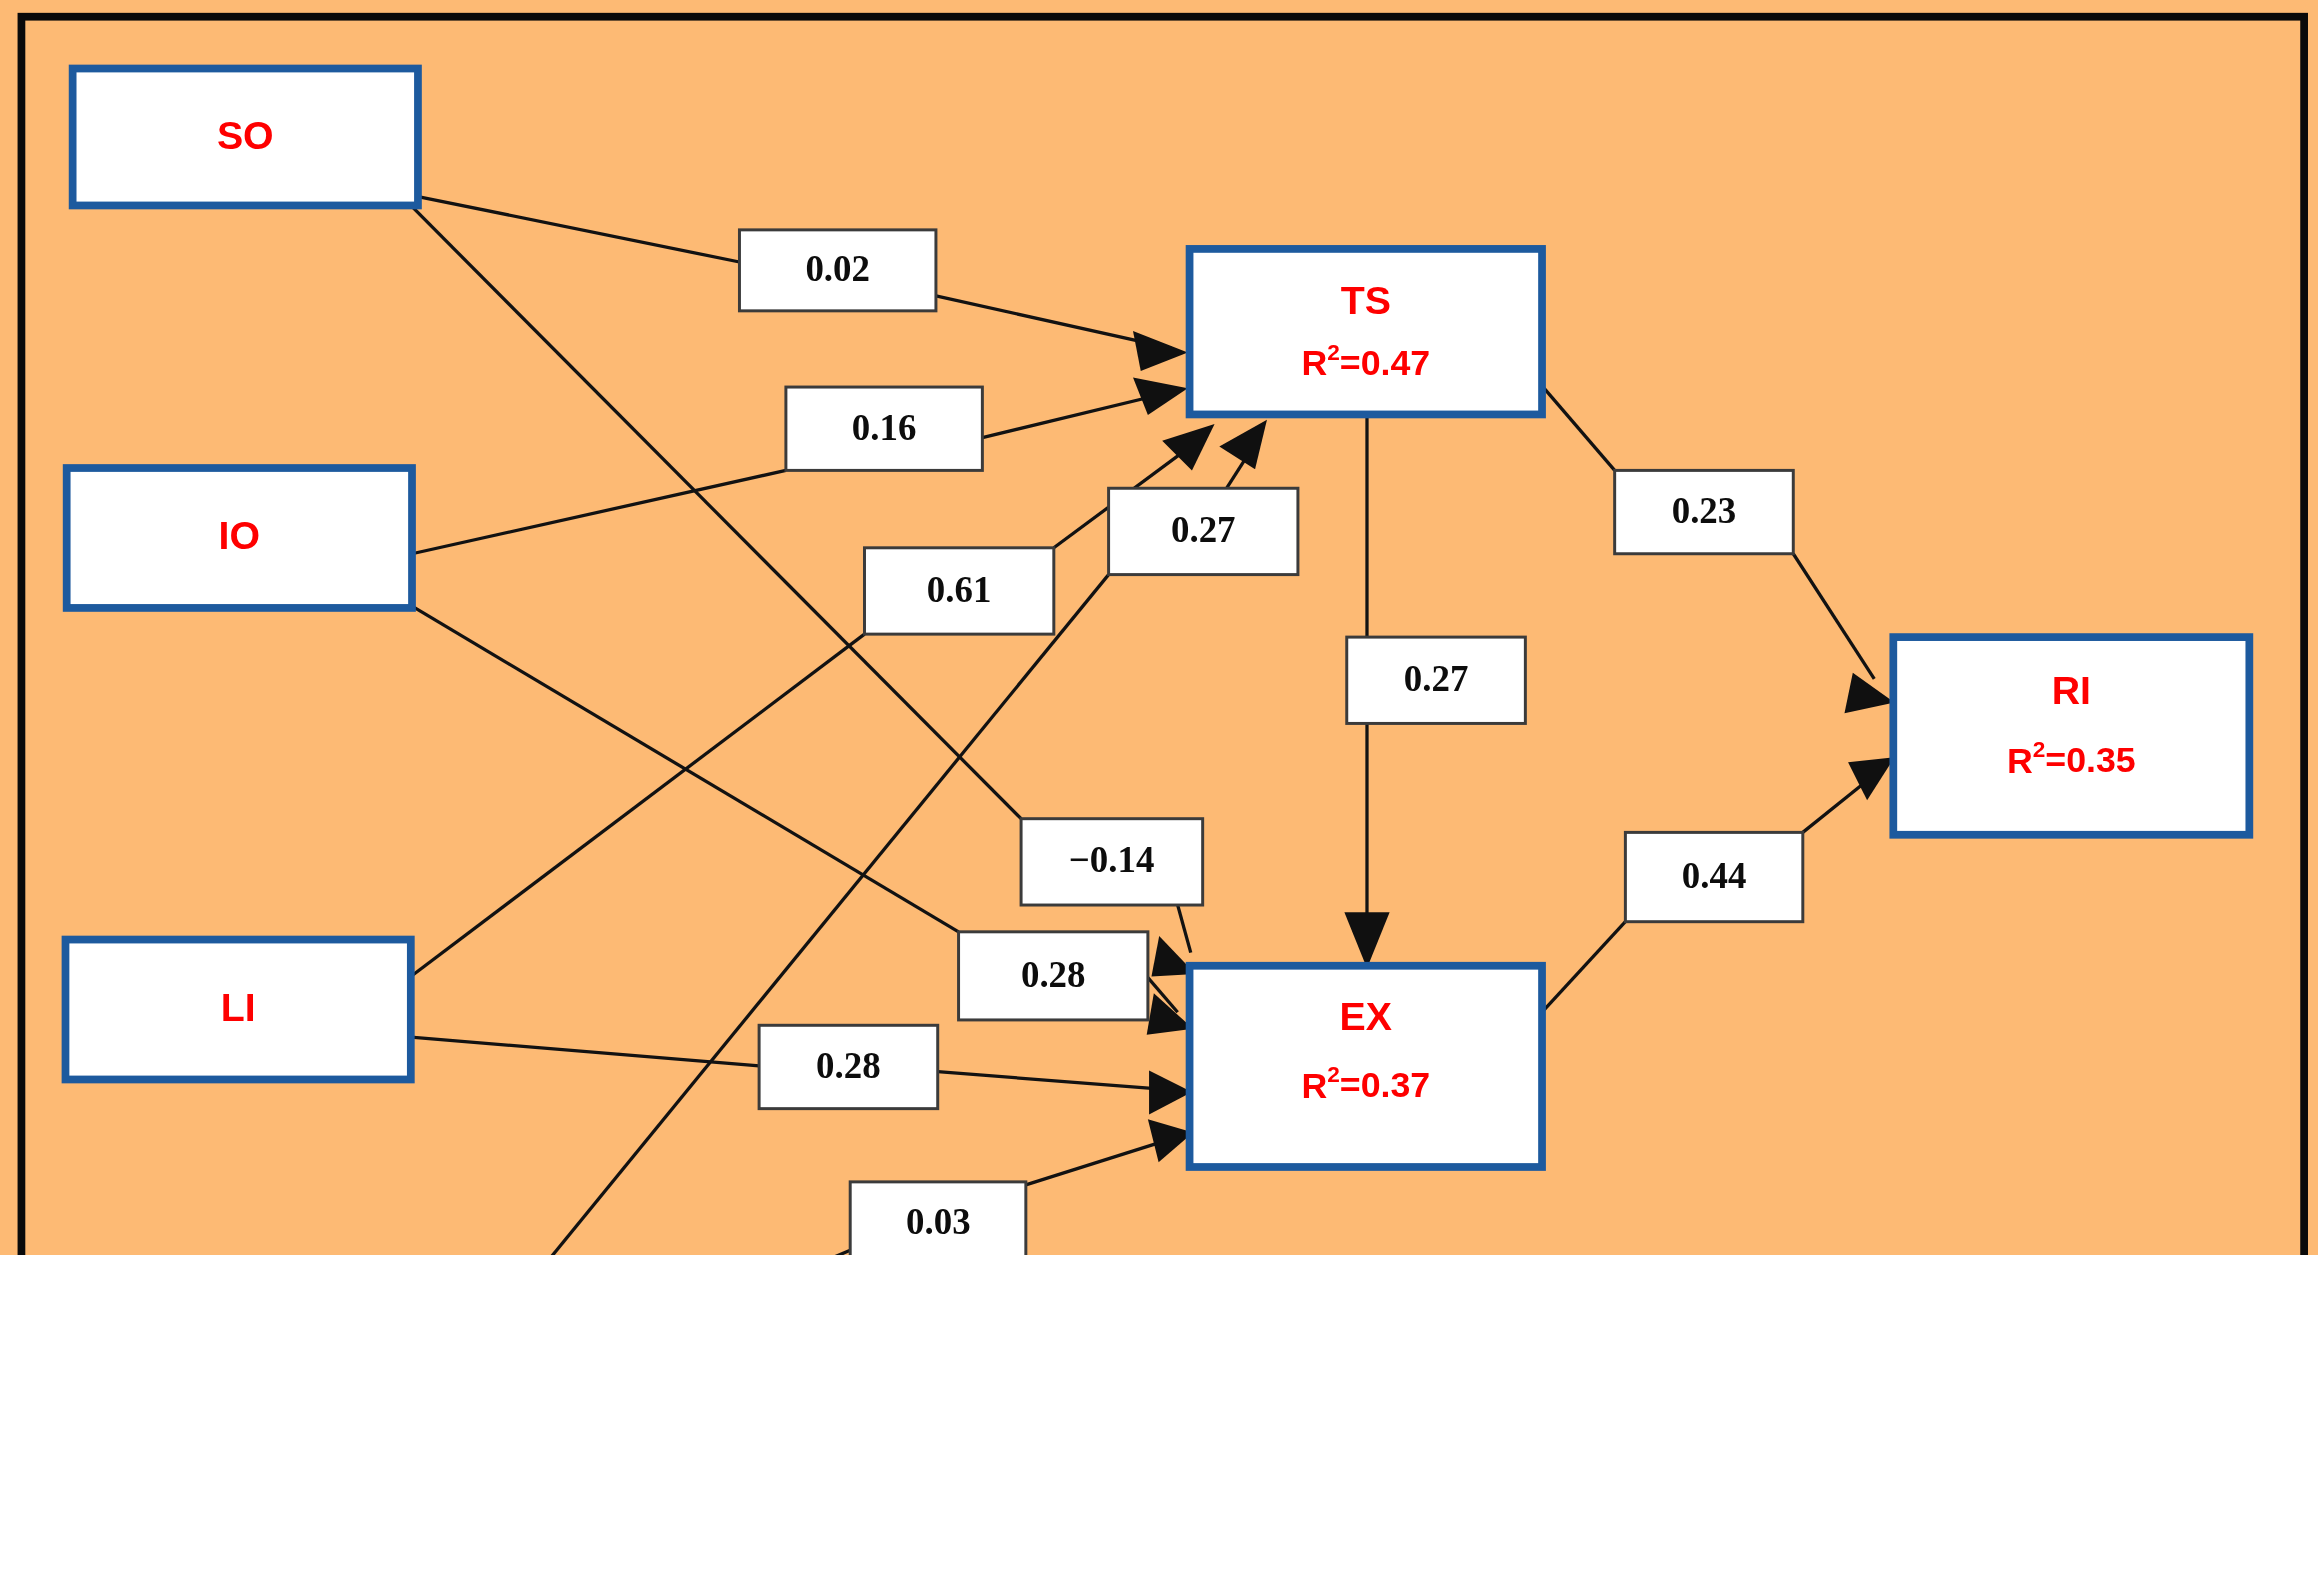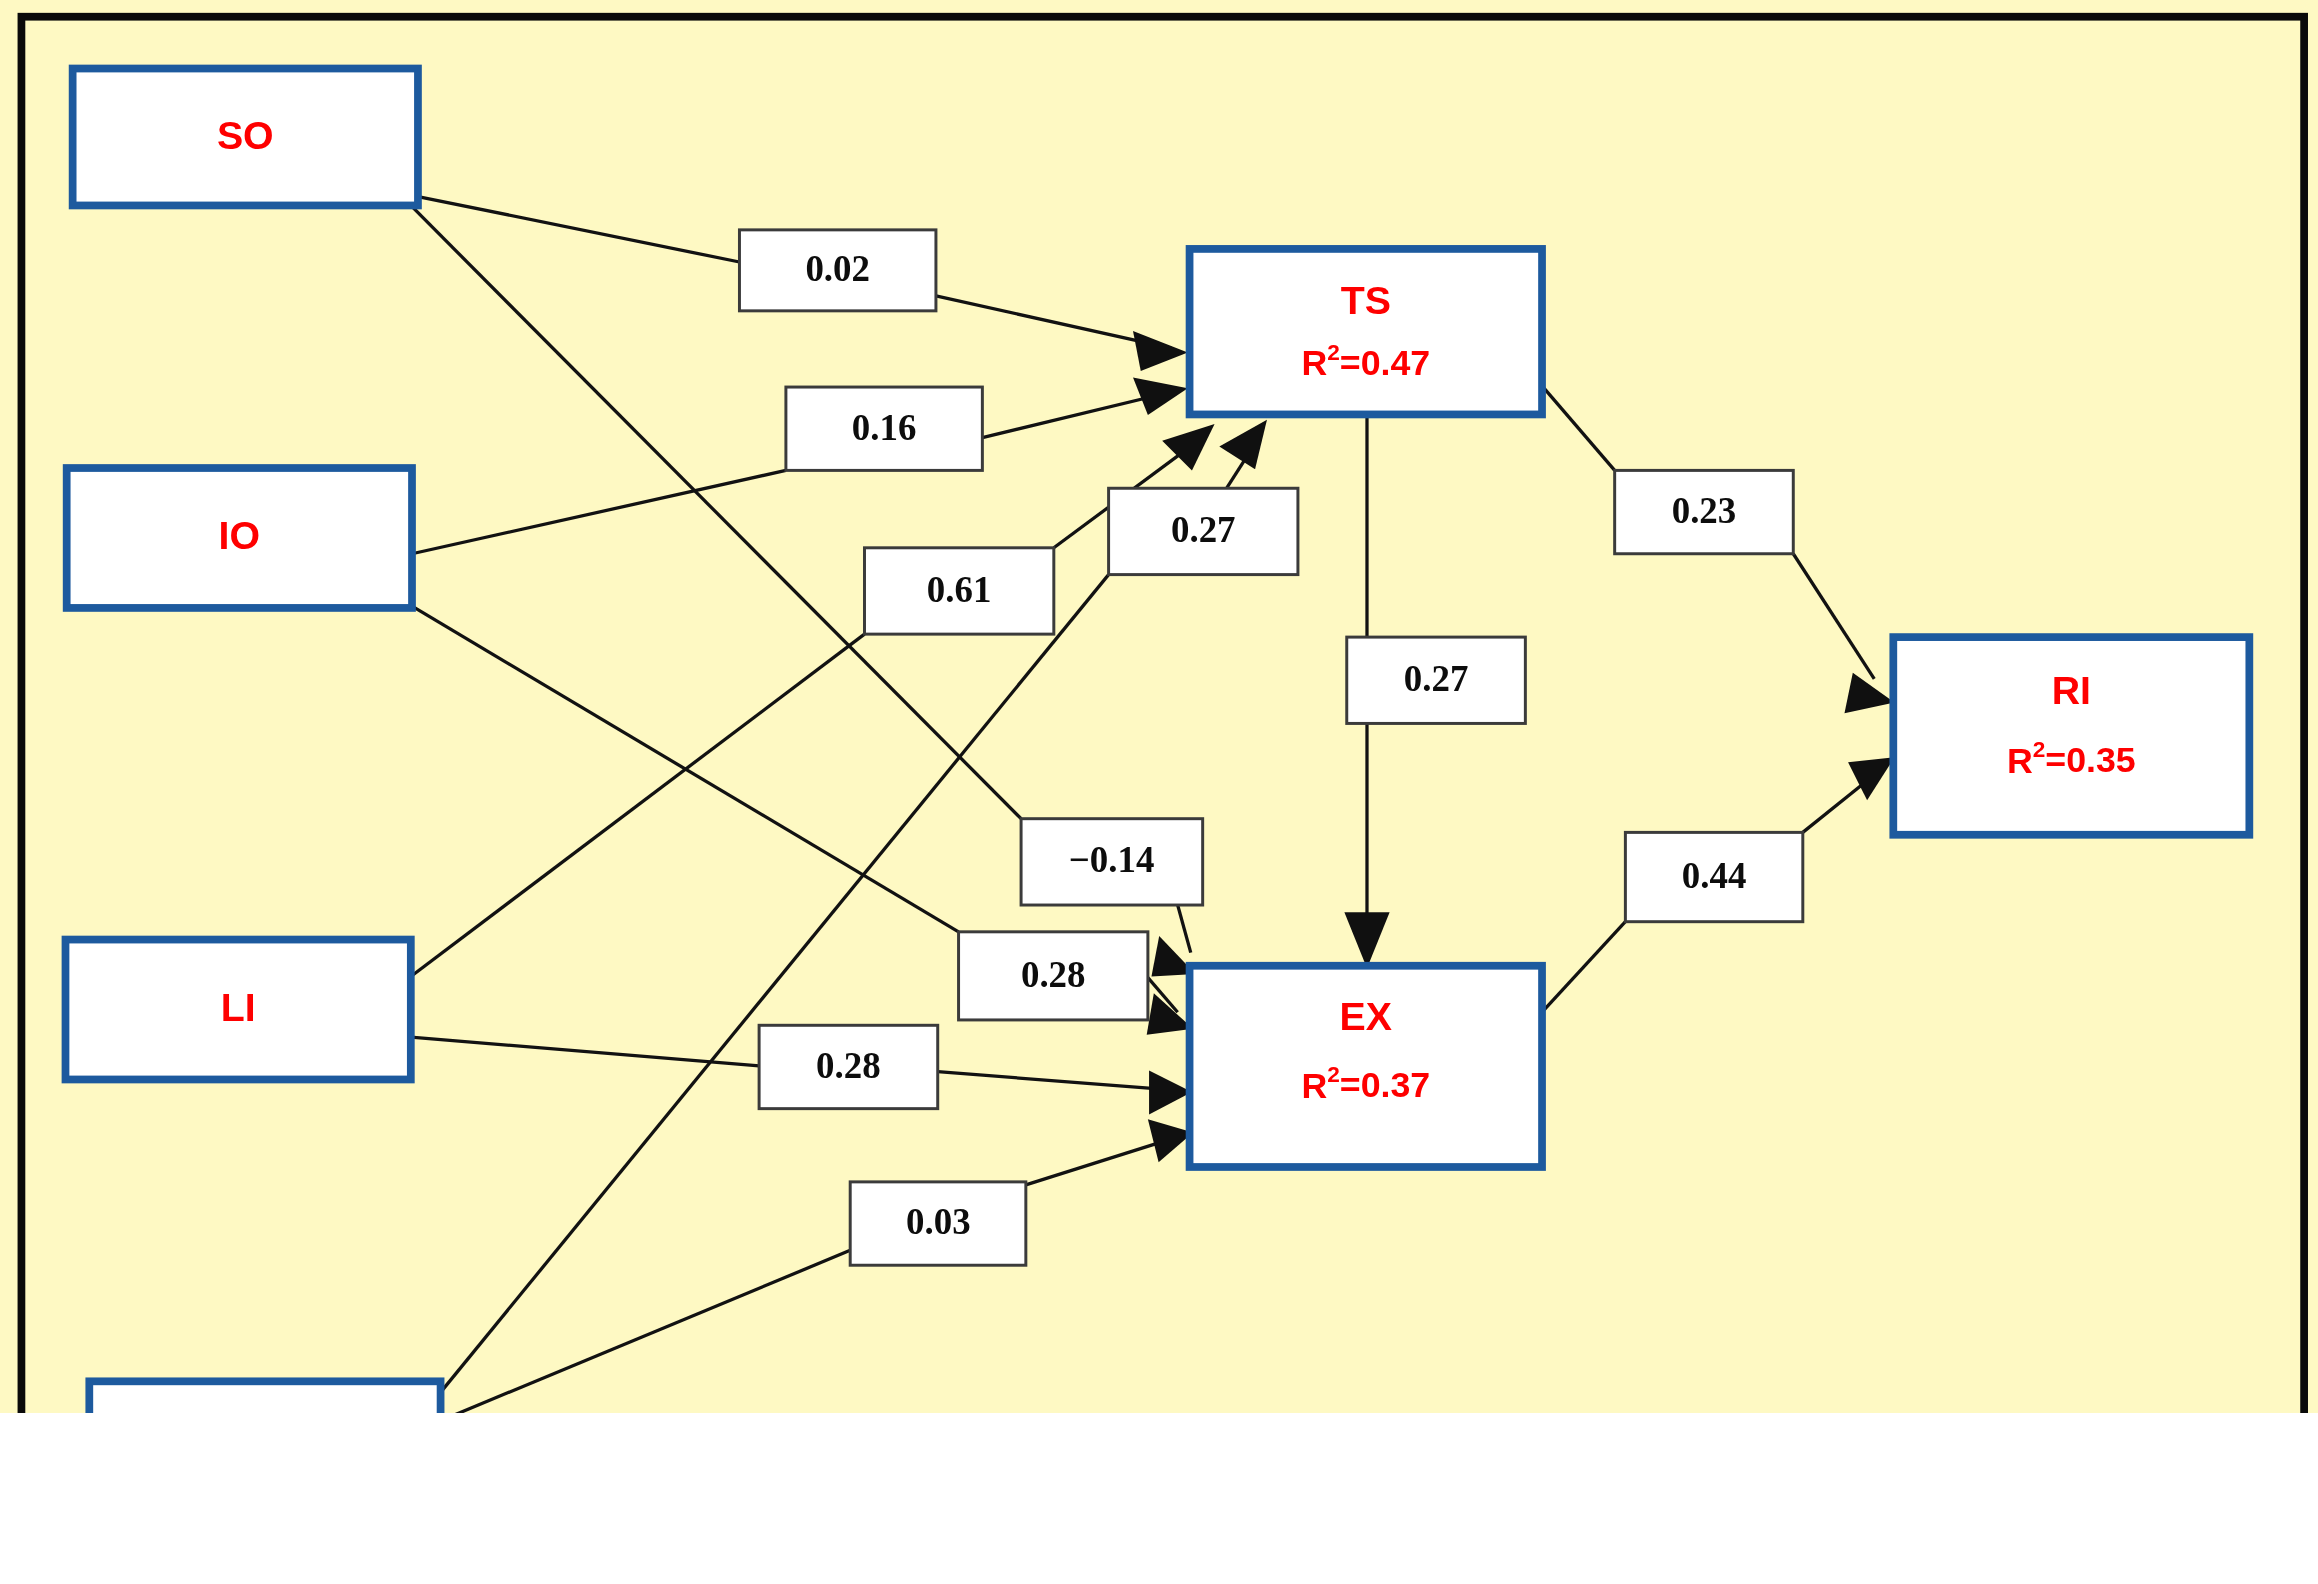--- a/index.html
+++ b/index.html
@@ -6,22 +6,22 @@
     margin: 0;
     padding: 0;
     background: #ffffff;
   }
   body {
     font-family: "Liberation Sans", sans-serif;
   }
   #canvas {
     position: relative;
     width: 2319px;
-    height: 1413px;
-    background: #fef9c3;
+    height: 1255px;
+    background: #fdba74;
     overflow: hidden;
   }
   #diagram-svg {
     position: absolute;
     left: 0;
     top: 0;
     width: 2319px;
     height: 1585px;
   }
   .outer-frame {

